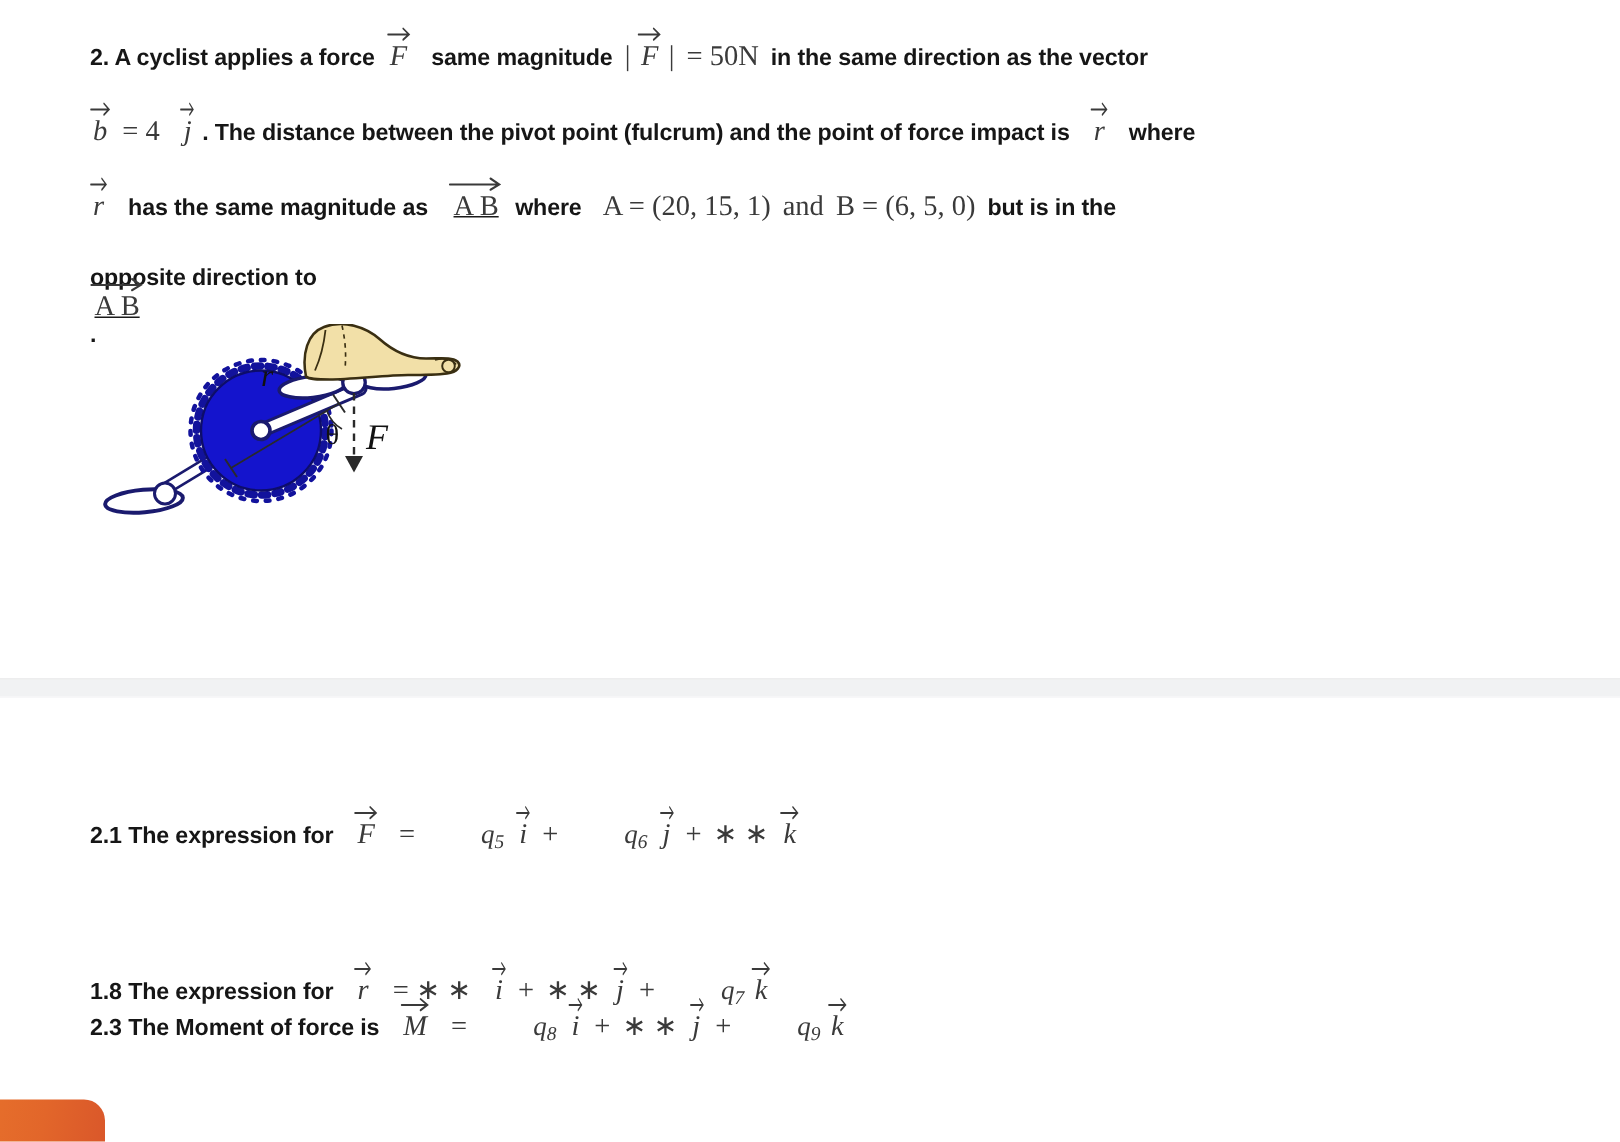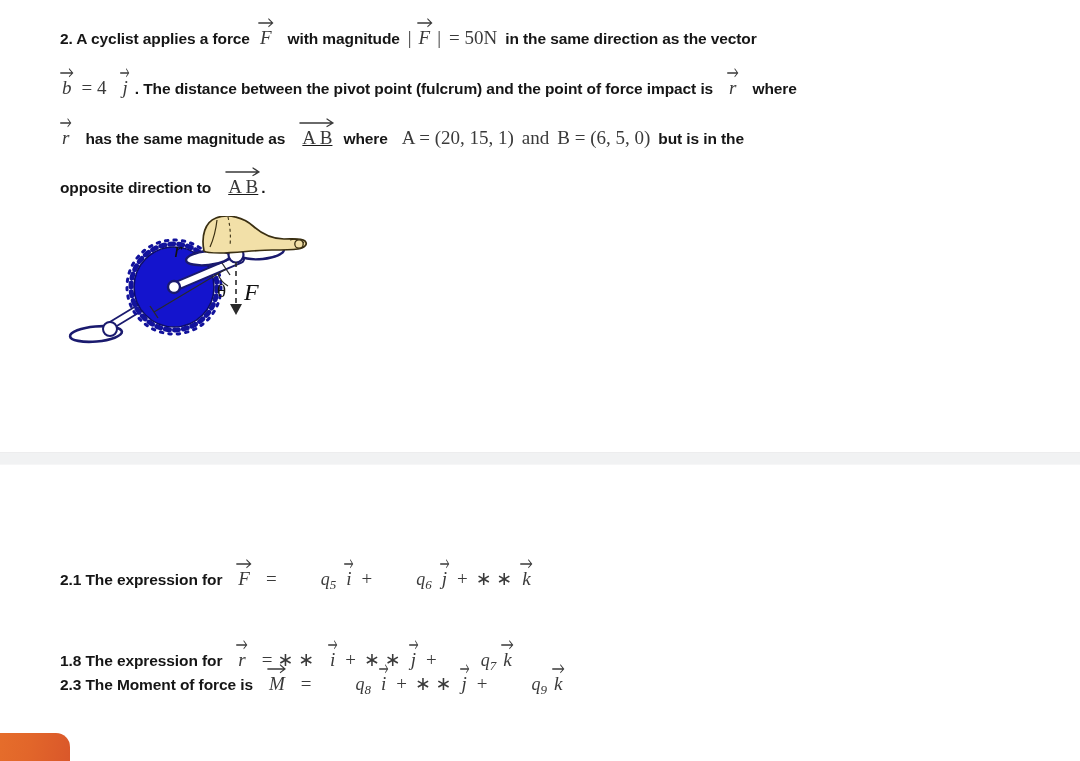--- a/index.html
+++ b/index.html
@@ -82,21 +82,21 @@
     align-items: baseline;
   }
   .line > * { display: inline-block; }
   .sp2 { width: 5px; }
   .sp3 { width: 8px; }
   .sp5 { width: 14px; }
 
   #line1 { top: 27px; }
   #line2 { top: 77px; }
   #line3 { top: 127px; }
-  #line4 { top: 177px; }
+  #line4 { top: 177px; flex-direction: column; }
 
   
   #figure {
     position: absolute;
     left: 58px;
     top: 216px;
     width: 250px;
     height: 140px;
   }
   #figure svg { display: block; }
@@ -116,21 +116,21 @@
     left: 0;
     top: 452px;
     width: 1080px;
     height: 11px;
     background: #f1f2f3;
     border-top: 1px solid #ededee;
     border-bottom: 1px solid #f6f6f7;
   }
 
   
-  #ans1 { top: 567px; }
+  #ans1 { top: 544px; }
   #ans2 { top: 648px; }
   #ans3 { top: 672px; text-align: right; }
 
   
   #orange-badge {
     position: absolute;
     left: -26px;
     top: 733px;
     width: 96px;
     height: 52px;
@@ -146,21 +146,21 @@
   <span class="sp3"></span>
   <span class="vec">
     <span class="arr">
       <svg viewBox="0 0 24 9" preserveAspectRatio="none">
           <path d="M1 6 L22 6 M16.5 2 L22.5 6 L16.5 9.5" stroke="#3a3a3a" stroke-width="1.4" fill="none" stroke-linecap="round"></path>
         </svg>
     </span>
     <span class="g">F</span>
   </span>
   <span class="sp5"></span>
-  <span class="bold-txt">with magnitude</span>
+  <span class="bold-txt">same magnitude</span>
   <span class="sp3"></span>
   <span class="math-up">|</span>
   <span class="sp2"></span>
   <span class="vec">
     <span class="arr">
       <svg viewBox="0 0 24 9" preserveAspectRatio="none">
           <path d="M1 6 L22 6 M16.5 2 L22.5 6 L16.5 9.5" stroke="#3a3a3a" stroke-width="1.4" fill="none" stroke-linecap="round"></path>
         </svg>
     </span>
     <span class="g">F</span>

